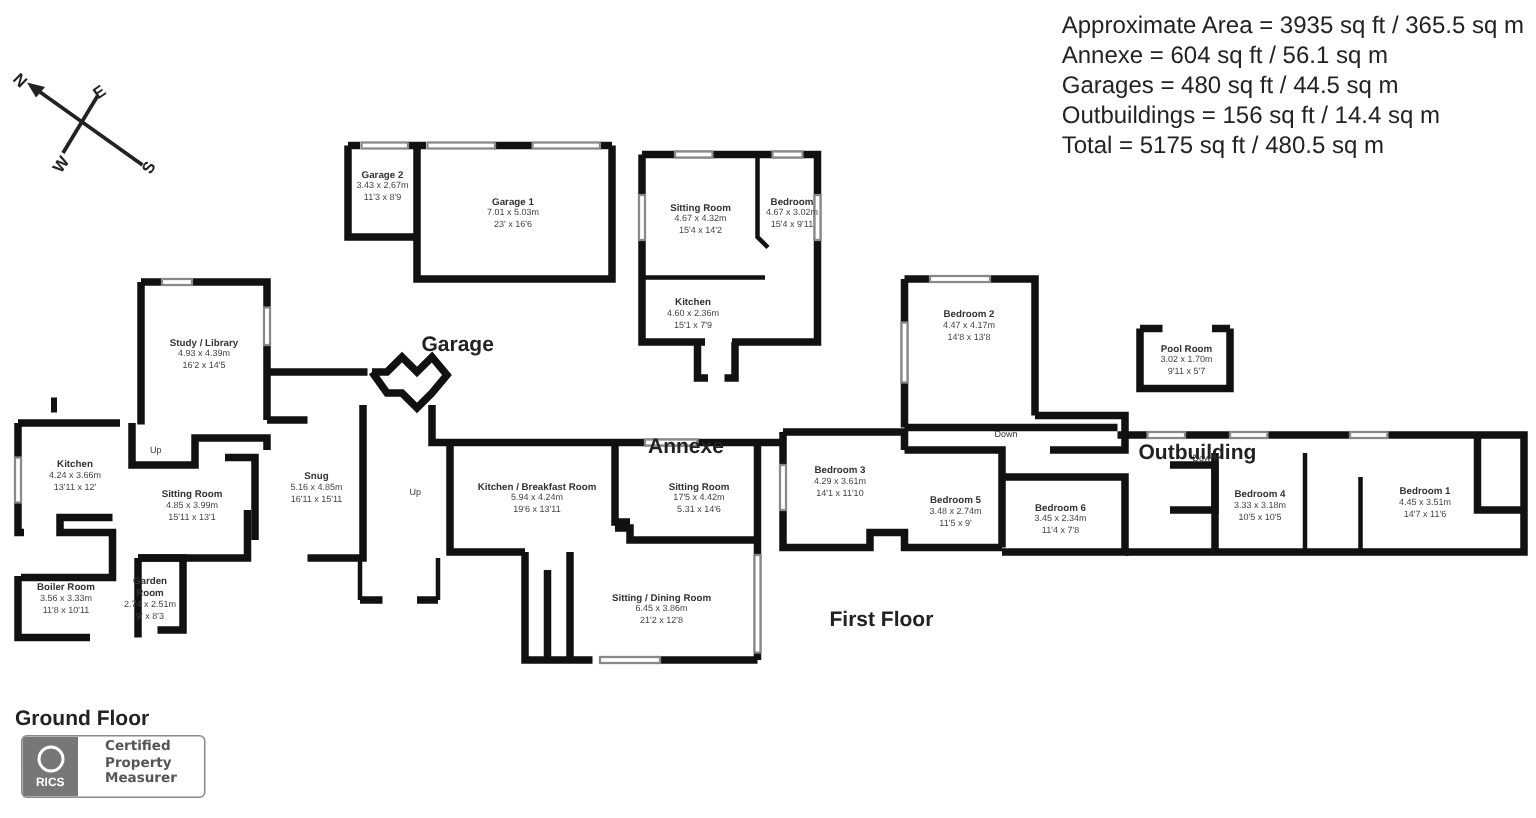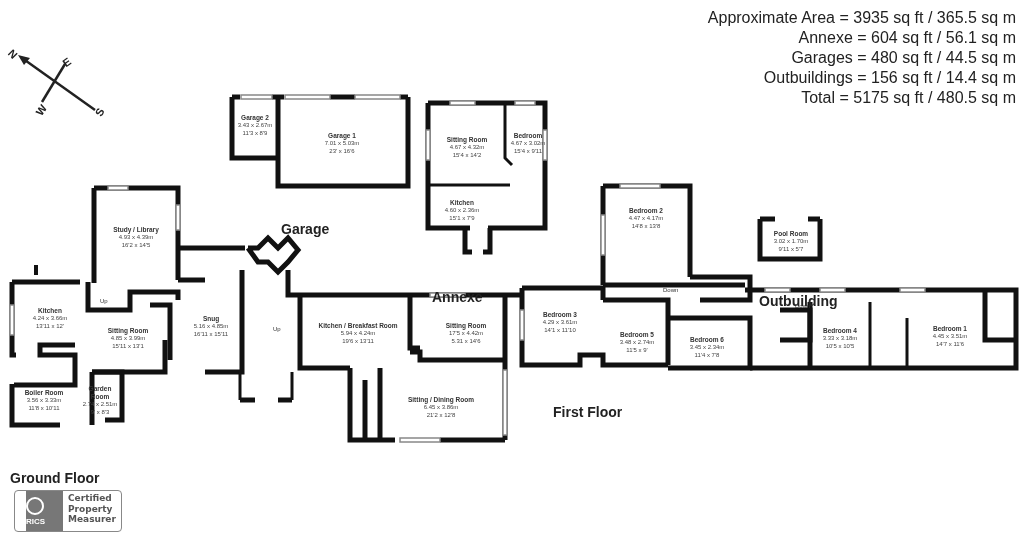--- a/index.html
+++ b/index.html
@@ -1,32 +1,32 @@
 <!DOCTYPE html>
 <html><head>
 <meta charset="utf-8">
 <style>
   html,body{margin:0;padding:0;background:#fff;}
   body{width:1024px;height:545px;position:relative;overflow:hidden;font-family:"Liberation Sans",sans-serif;color:#222;}
   #plan{position:absolute;left:0;top:0;width:1024px;height:545px;}
-  .areas{position:absolute;right:8px;top:8px;text-align:right;}
+  .areas{position:absolute;right:8px;top:8px;}
   .areas .line{font-size:16px;line-height:20px;color:#222;}
   .areas .note{font-size:10px;margin-top:3px;color:#333;}
   .room{position:absolute;text-align:center;transform:translate(-50%,-50%);white-space:nowrap;}
   .room .nm{font-size:6.5px;font-weight:bold;color:#333;line-height:8px;}
   .room .dm{font-size:6px;color:#444;line-height:7.5px;}
   .section{position:absolute;font-size:14px;font-weight:bold;color:#222;margin-top:28px;}
   .compass{position:absolute;left:0;top:40px;width:120px;height:90px;}
   .clabel{position:absolute;font-size:11px;font-weight:bold;}
   .updown{position:absolute;font-size:6px;color:#333;}
   .footer{position:absolute;left:14px;top:490px;display:flex;align-items:flex-start;}
   .rics{display:flex;border:1px solid #888;border-radius:4px;overflow:hidden;height:40px;}
-  .rics .logo{width:37px;background:#777;color:#fff;font-size:8px;font-weight:bold;display:flex;flex-direction:column;align-items:flex-start;justify-content:center;margin-left:11px;}
+  .rics .logo{width:37px;background:#777;color:#fff;font-size:8px;font-weight:bold;display:flex;flex-direction:column;align-items:center;justify-content:center;}
   .rics .logo .swirl{width:14px;height:14px;border:2px solid #fff;border-radius:50%;margin-bottom:2px;}
-  .rics .cert{padding:2px 5px;font-size:9px;font-weight:bold;color:#555;line-height:10.5px;font-family:"DejaVu Sans",sans-serif;}
+  .rics .cert{padding:2px 18px;font-size:9px;font-weight:bold;color:#555;line-height:10.5px;font-family:"DejaVu Sans",sans-serif;}
   .ftext{margin-left:10px;font-size:8px;color:#555;line-height:11px;}
 </style>
 </head>
 <body>
 
 <svg id="plan" viewBox="0 0 1024 545" xmlns="http://www.w3.org/2000/svg">
   <g fill="none" stroke="#111" stroke-width="5" stroke-linejoin="miter">
 
     <g>
       <polyline points="232,97 232,158 280,158"></polyline>

